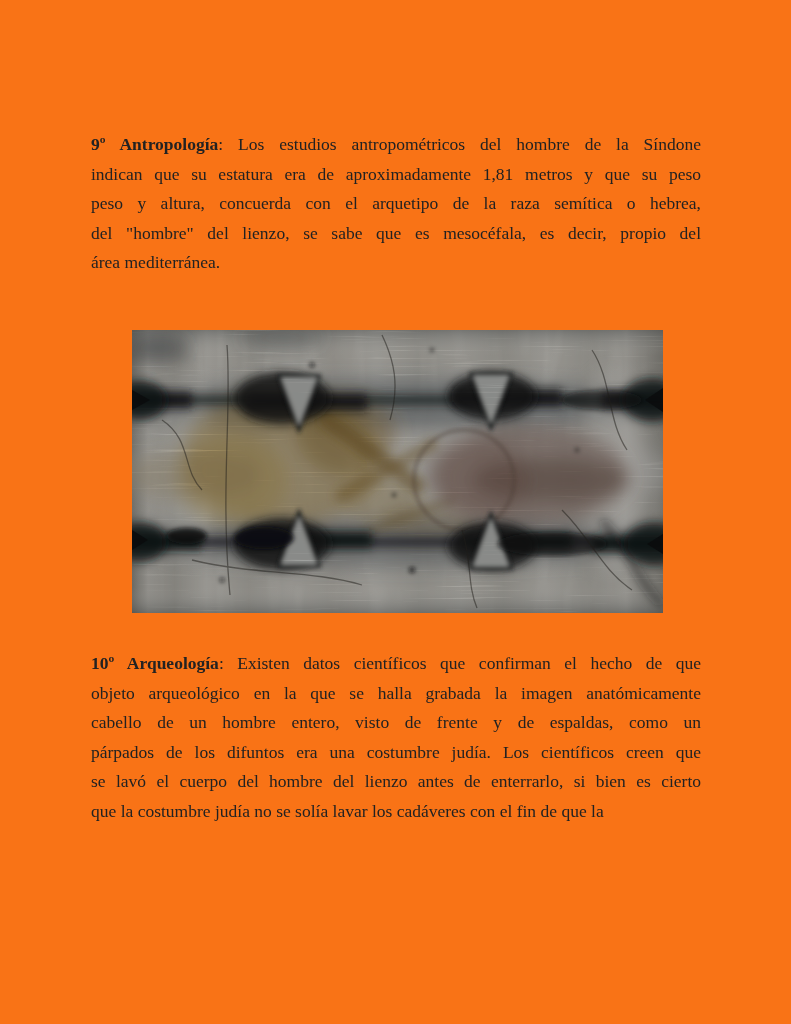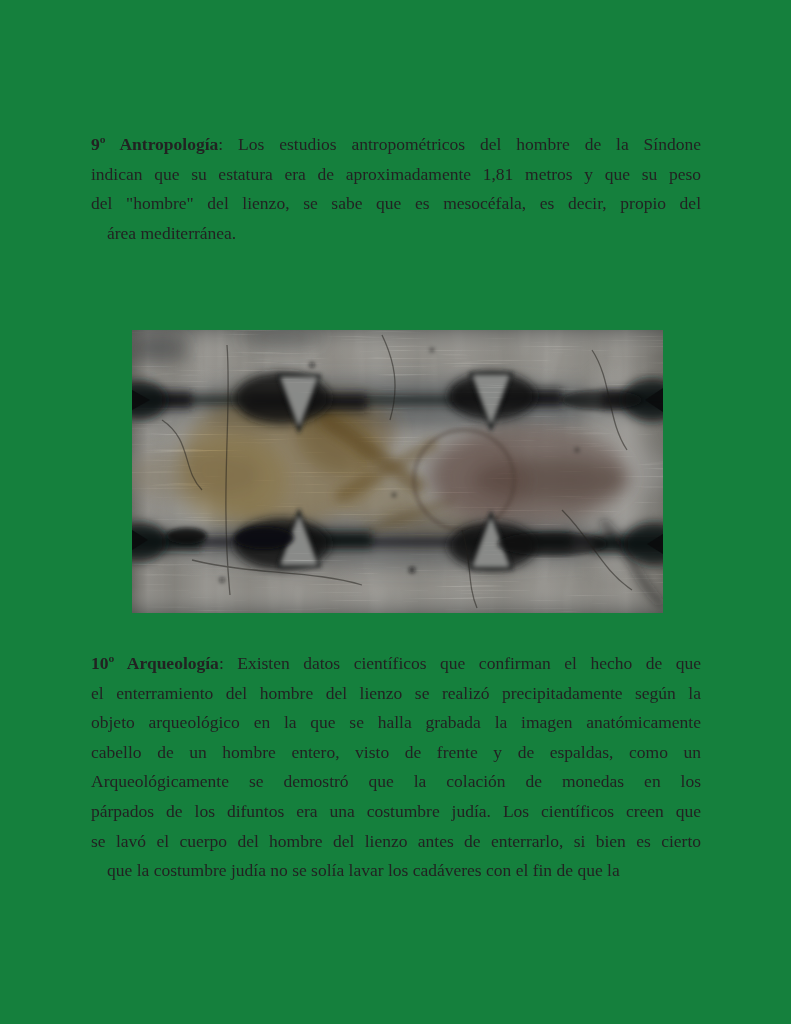--- a/index.html
+++ b/index.html
@@ -1,57 +1,58 @@
 <!DOCTYPE html>
 <html><head>
 <meta charset="utf-8">
 <style>
   html, body { margin: 0; padding: 0; background: #ffffff; }
   .page {
     position: relative;
     width: 791px;
     height: 1024px;
-    background: #15803d;
+    background: #f97316;
     font-family: "Liberation Serif", serif;
     color: #222222;
     overflow: hidden;
   }
   .para {
     position: absolute;
     left: 91px;
     width: 610px;
     font-size: 17.5px;
     line-height: 29.6px;
   }
   #para-9  { top: 130px; }
   #para-10 { top: 649px; }
   .tline {
     text-align: justify;
     text-align-last: justify;
   }
-  .tline.last { text-align-last: left; margin-left: 16px; }
+  .tline.last { text-align-last: left; }
   .tline strong { font-weight: bold; }
   figure.shroud {
     position: absolute;
     left: 132px;
     top: 330px;
     width: 531px;
     height: 283px;
     margin: 0;
   }
   figure.shroud svg { display: block; }
 </style>
 </head>
 <body>
 
 <div class="page">
 
   <div class="para" id="para-9">
       <div class="tline"><strong>9º Antropología</strong>: Los estudios antropométricos del hombre de la Síndone</div>
       <div class="tline">indican que su estatura era de aproximadamente 1,81 metros y que su peso</div>
+      <div class="tline">peso y altura, concuerda con el arquetipo de la raza semítica o hebrea,</div>
       <div class="tline">del "hombre" del lienzo, se sabe que es mesocéfala, es decir, propio del</div>
       <div class="tline last">área mediterránea.</div>
     </div>
 
   <figure class="shroud">
     <svg width="531" height="283" viewBox="0 0 531 283" xmlns="http://www.w3.org/2000/svg">
       <defs>
         <linearGradient id="fab" x1="0" y1="0" x2="1" y2="0">
           <stop offset="0" stop-color="#9d9a92"></stop>
           <stop offset="0.03" stop-color="#d9d6cf"></stop>
@@ -193,22 +194,20 @@
         <path d="M30,90 C60,110 50,140 70,160"></path>
         <path d="M330,200 C340,230 335,255 345,278"></path>
       </g>
 
       <rect width="531" height="283" filter="url(#weave)" opacity="0.28" style="mix-blend-mode: multiply"></rect>
     </svg>
   </figure>
 
   <div class="para" id="para-10">
       <div class="tline"><strong>10º Arqueología</strong>: Existen datos científicos que confirman el hecho de que</div>
-      <div class="tline">el enterramiento del hombre del lienzo se realizó precipitadamente según la</div>
       <div class="tline">objeto arqueológico en la que se halla grabada la imagen anatómicamente</div>
       <div class="tline">cabello de un hombre entero, visto de frente y de espaldas, como un</div>
-      <div class="tline">Arqueológicamente se demostró que la colación de monedas en los</div>
       <div class="tline">párpados de los difuntos era una costumbre judía. Los científicos creen que</div>
       <div class="tline">se lavó el cuerpo del hombre del lienzo antes de enterrarlo, si bien es cierto</div>
       <div class="tline last">que la costumbre judía no se solía lavar los cadáveres con el fin de que la</div>
     </div>
 
 </div>
 
 </body></html>

